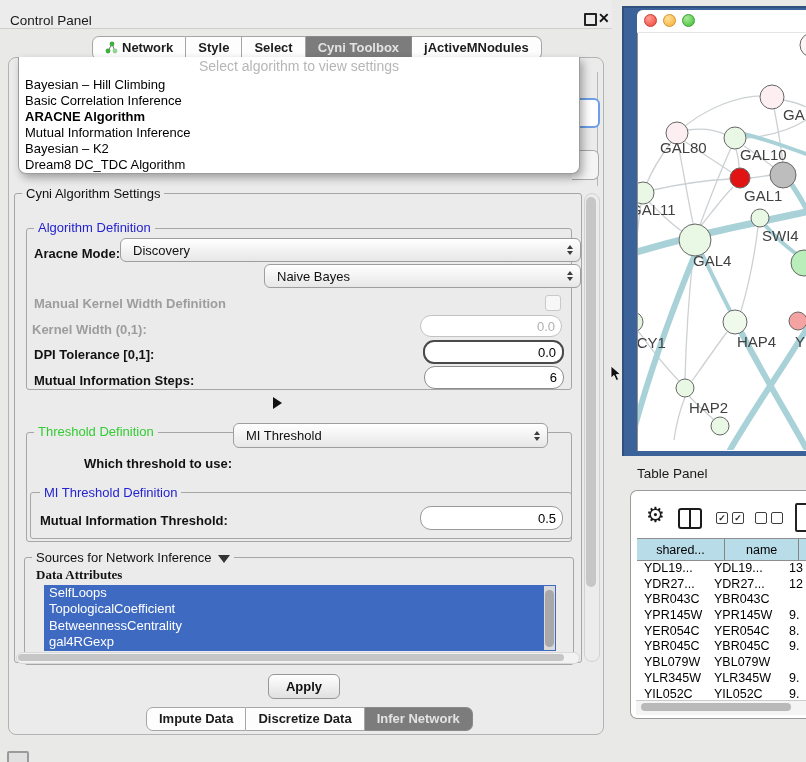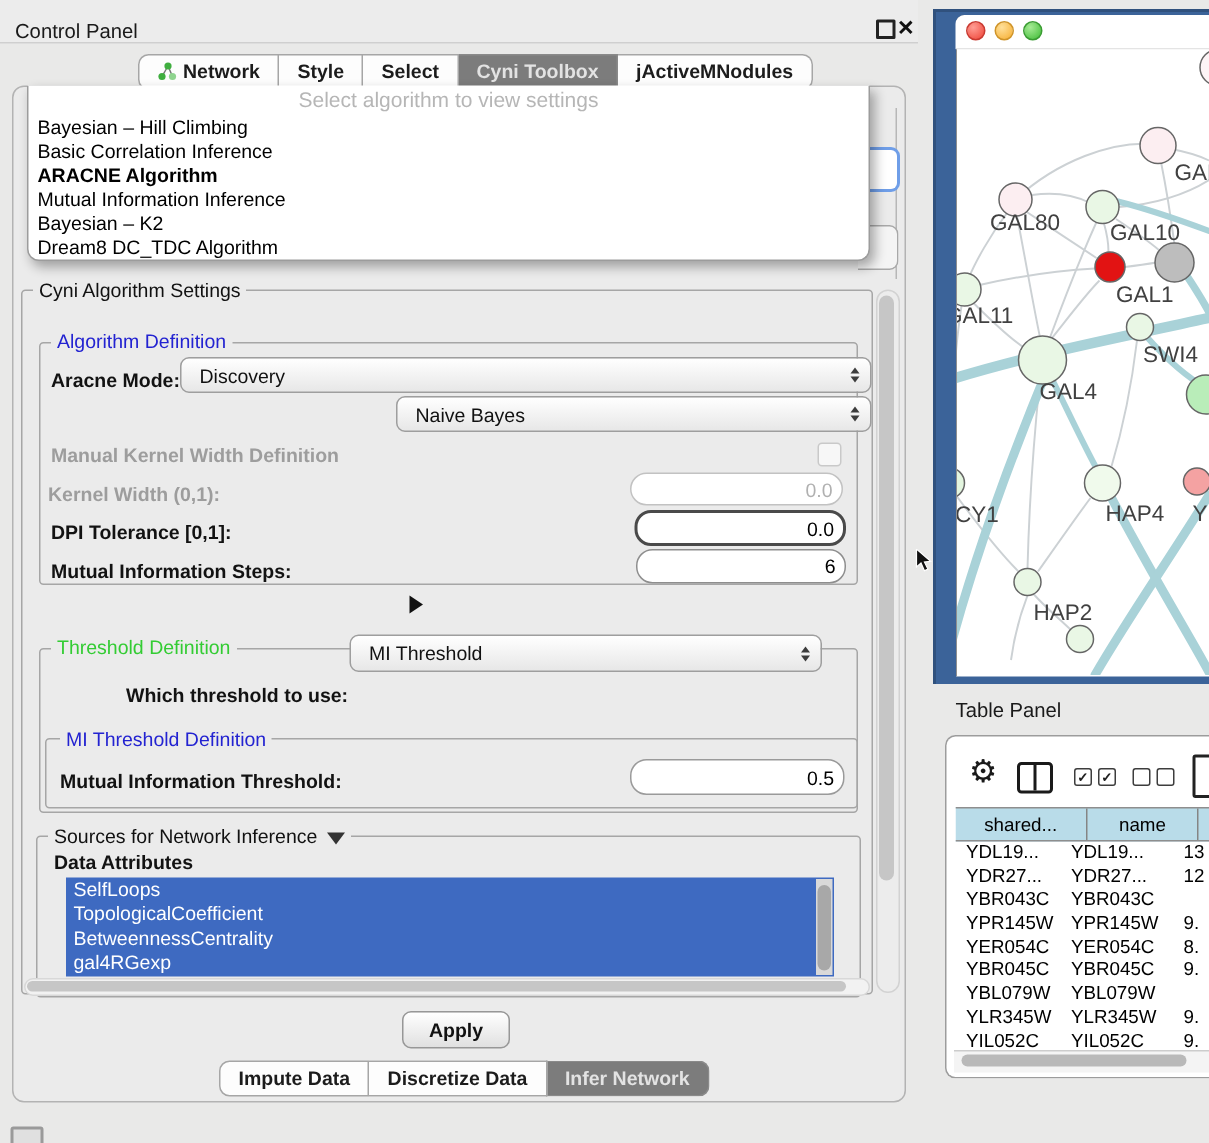--- a/index.html
+++ b/index.html
@@ -198,21 +198,21 @@
       </span>
   </div>
 
   <div class="abs group" style="left:30px;top:492px;width:540px;height:45px;"></div>
   <span class="abs gtitle" style="left:40px;top:486px;color:var(--title-blue);">MI Threshold Definition</span>
   <span class="abs lbl" style="left:40px;top:513px;">Mutual Information Threshold:</span>
   <input class="abs field" style="left: 420px; top: 506px; width: 143px; height: 24px; border: 1px solid rgb(154, 154, 154); color: rgb(0, 0, 0);" value="0.5">
 
   <div class="abs group" style="left:24px;top:557px;width:548px;height:106px;"></div>
   <span class="abs gtitle" style="left:32px;top:551px;color:#111;"><span>Sources for Network Inference</span><span class="tri-down"></span></span>
-  <span class="abs lbl" style="left:36px;top:567px;">Data Attributes</span>
+  <span class="abs lbl" style="left:36px;top:567px;font-family:Liberation Serif, serif;">Data Attributes</span>
 
   <div class="abs attr-list" style="left:44px;top:585px;width:512px;height:66px;" id="attrList">
       <div class="attr-item">SelfLoops</div>
       <div class="attr-item">TopologicalCoefficient</div>
       <div class="attr-item">BetweennessCentrality</div>
       <div class="attr-item">gal4RGexp</div>
     </div>
   <div class="abs" style="left:544px;top:586px;width:11px;height:64px;background:#d9d9d9;"></div>
   <div class="abs sb-thumb" style="left:545px;top:590px;width:9px;height:57px;background:#a8a8a8;"></div>
 

